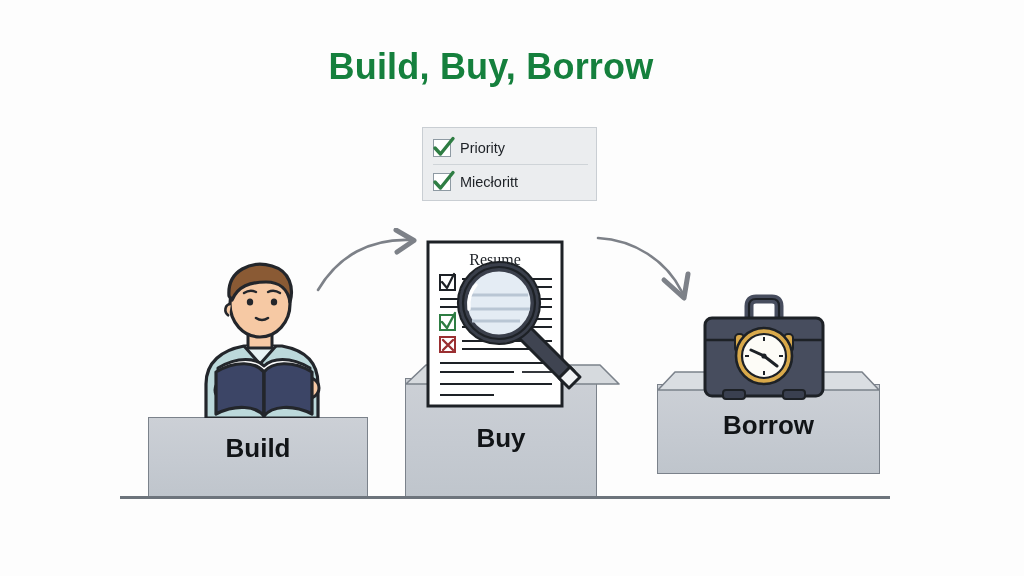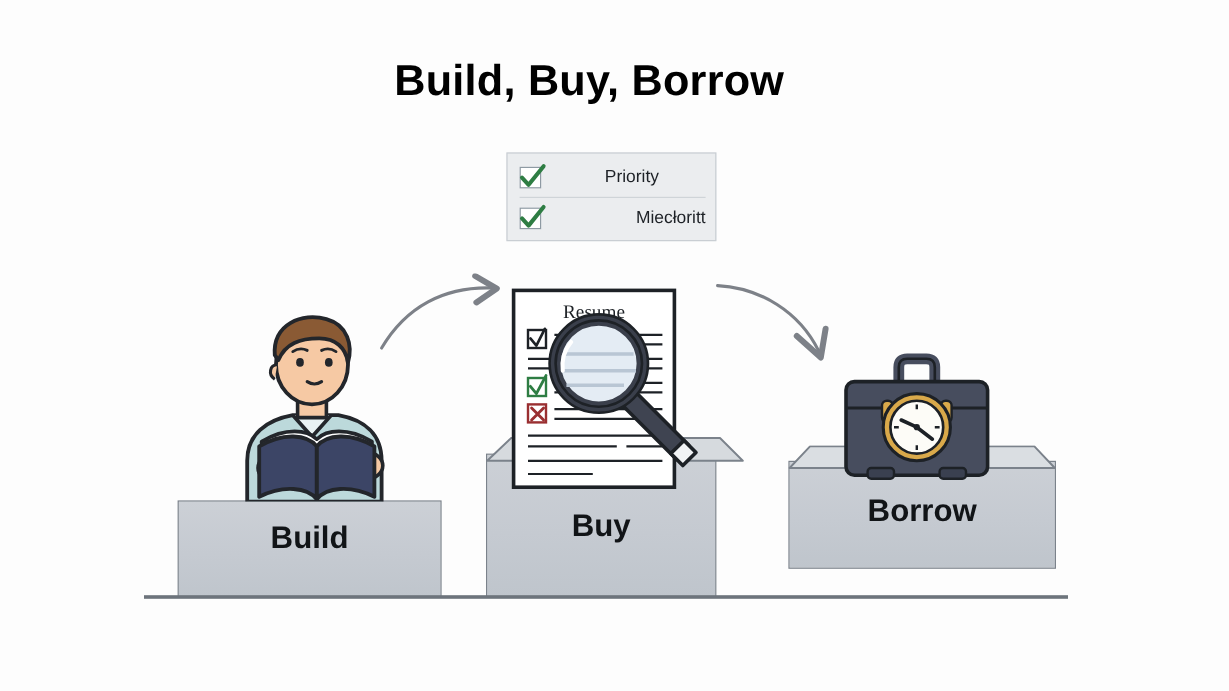--- a/index.html
+++ b/index.html
@@ -8,36 +8,36 @@
     background:#fdfdfd;
     font-family:"Liberation Sans", sans-serif;
     overflow:hidden;
   }
   #stage{position:relative;width:1024px;height:576px;background:#fdfdfd;}
 
   
   #title{
     position:absolute;left:0;top:46px;width:982px;
     text-align:center;
-    font-size:36px;font-weight:700;color:#000000;
+    font-size:36px;font-weight:700;color:#15803d;
     letter-spacing:.2px;
   }
 
   
   #checklist-card{
     position:absolute;left:422px;top:127px;width:175px;height:74px;
     background:#ebedef;border:1px solid #c9ced3;
     box-sizing:border-box;
   }
   .check-row{
     position:absolute;left:10px;width:155px;height:29px;
     display:flex;align-items:center;
   }
-  .check-row.r1{top:5px;gap:44px;}
-  .check-row.r2{top:39px;justify-content:space-between;}
+  .check-row.r1{top:5px;}
+  .check-row.r2{top:39px;}
   #check-divider{
     position:absolute;left:10px;top:36px;width:155px;height:1px;
     background:#cfd4d8;
   }
   .chk-box{
     position:relative;width:18px;height:18px;flex:0 0 18px;
     border:1.6px solid #8e9aa3;background:#fff;box-sizing:border-box;
   }
   .chk-box svg{position:absolute;left:-3px;top:-6px;}
   .chk-label{

